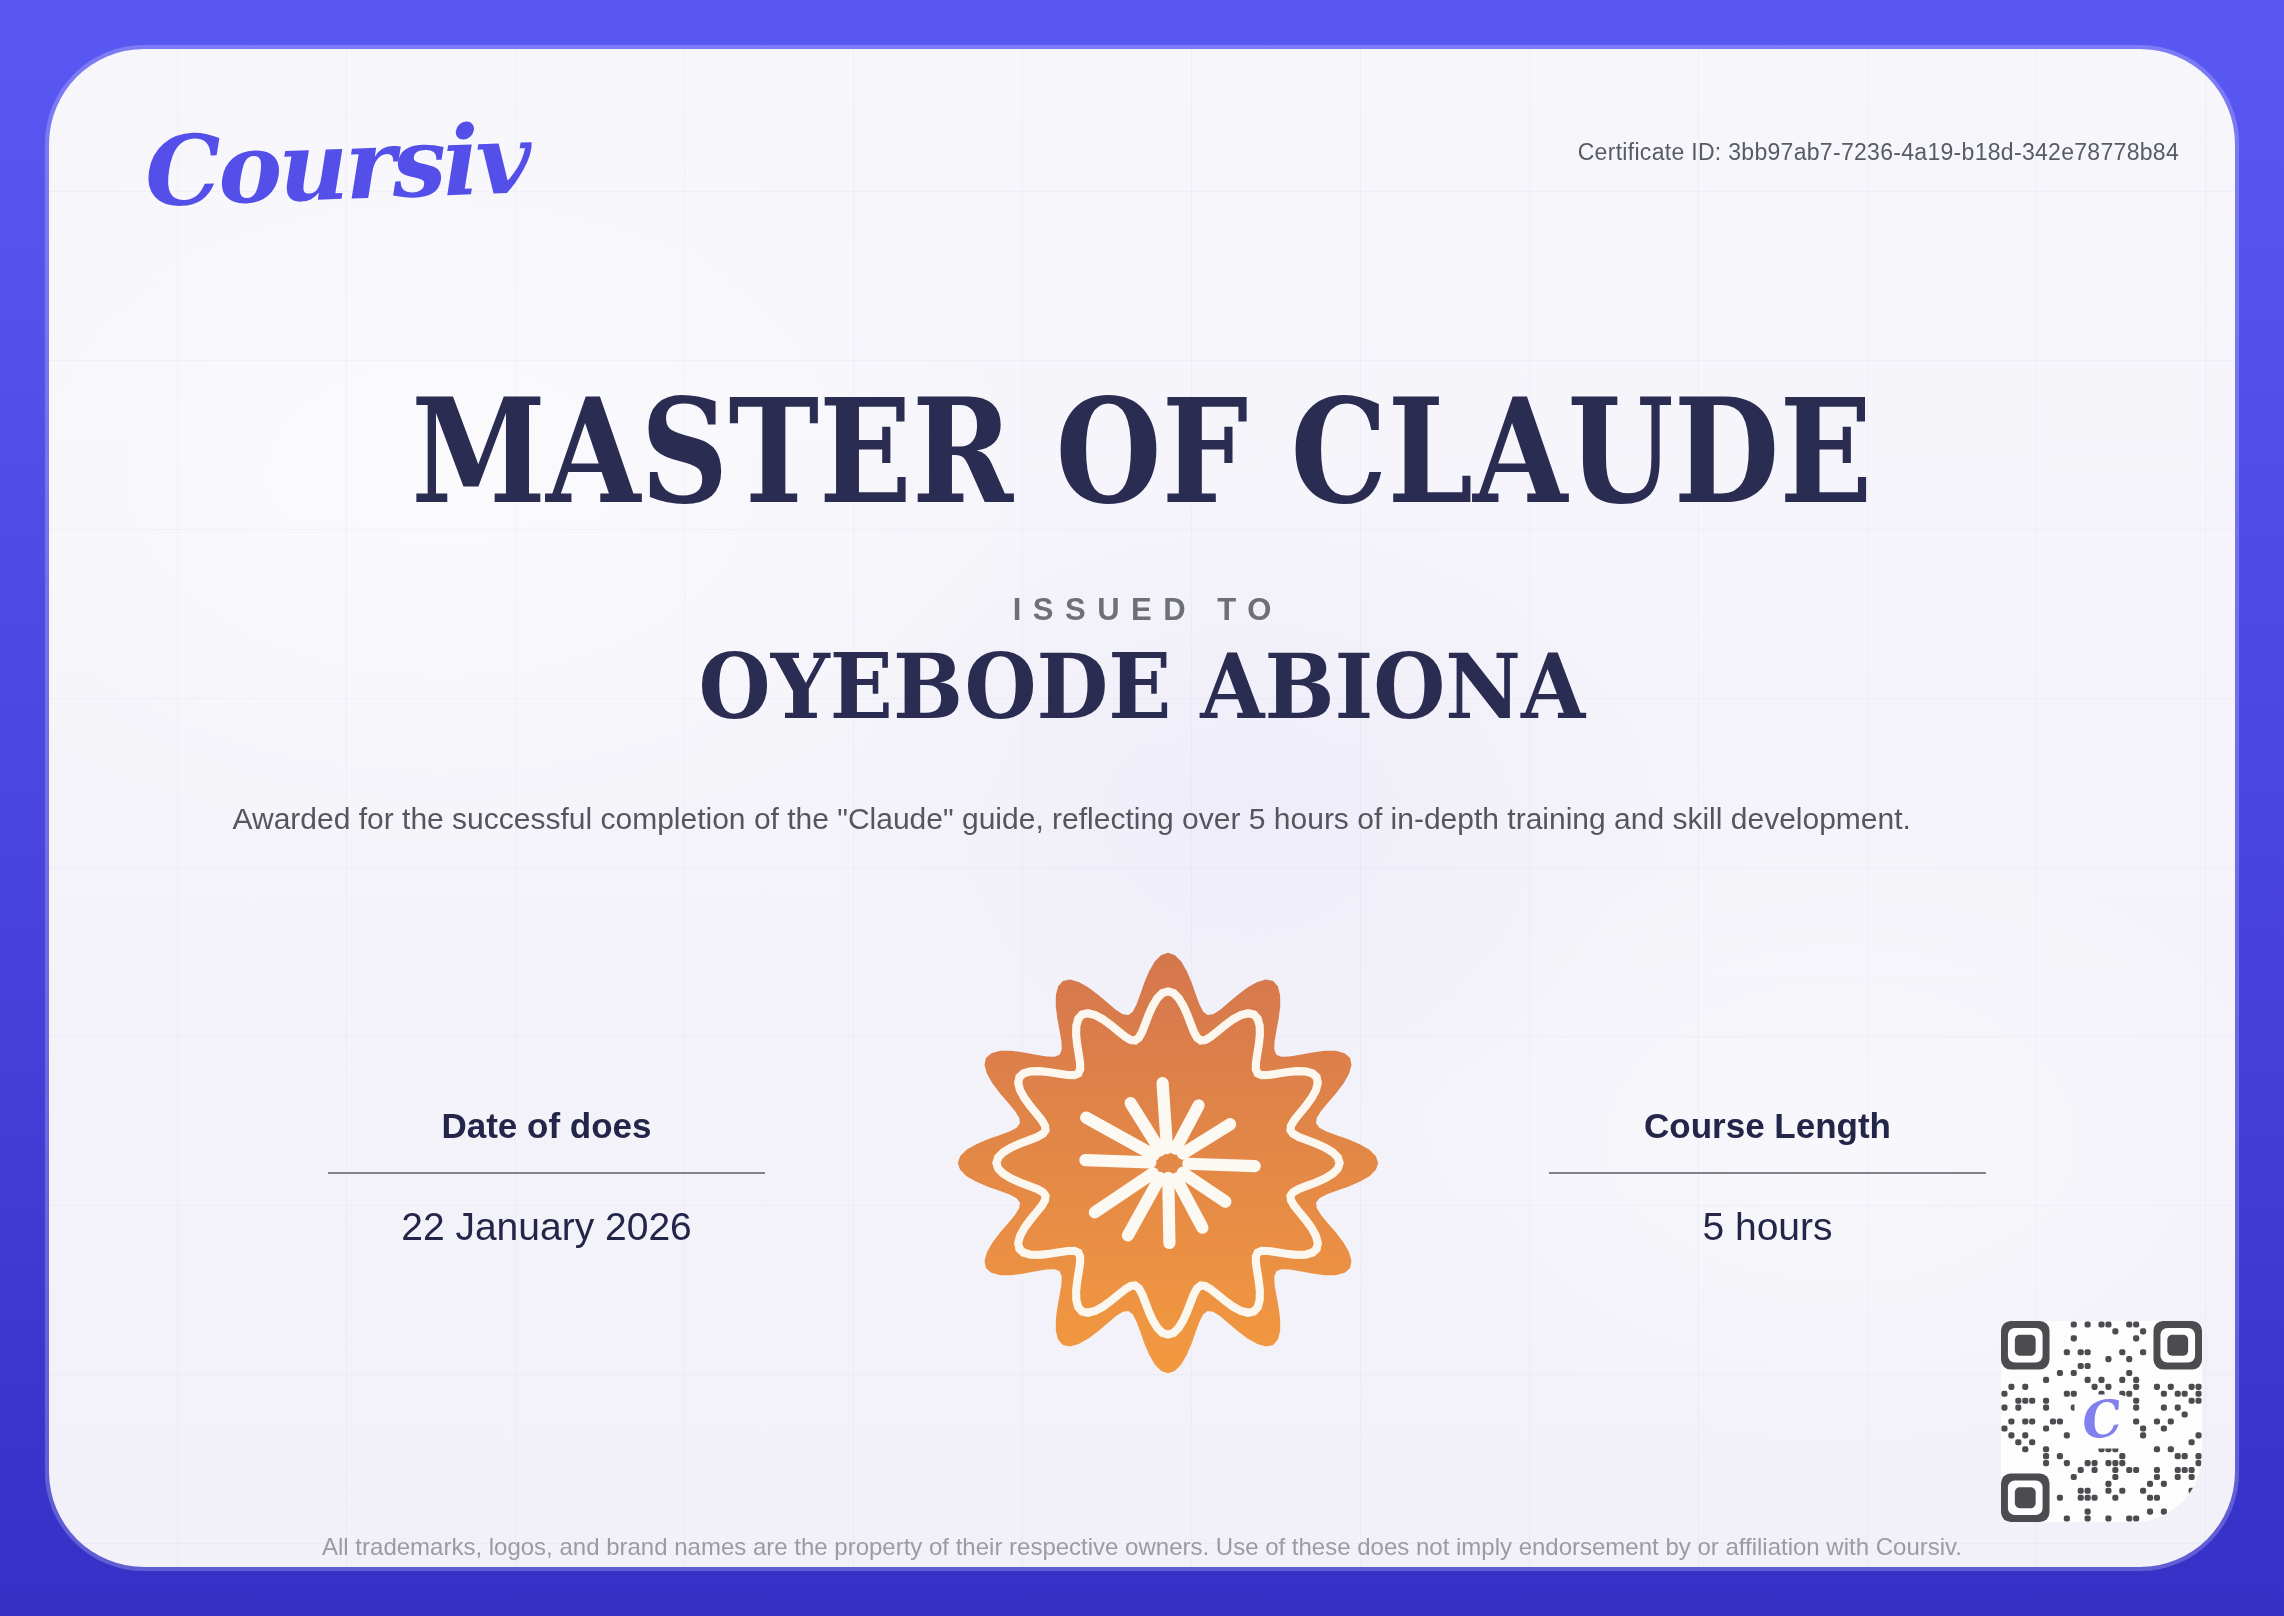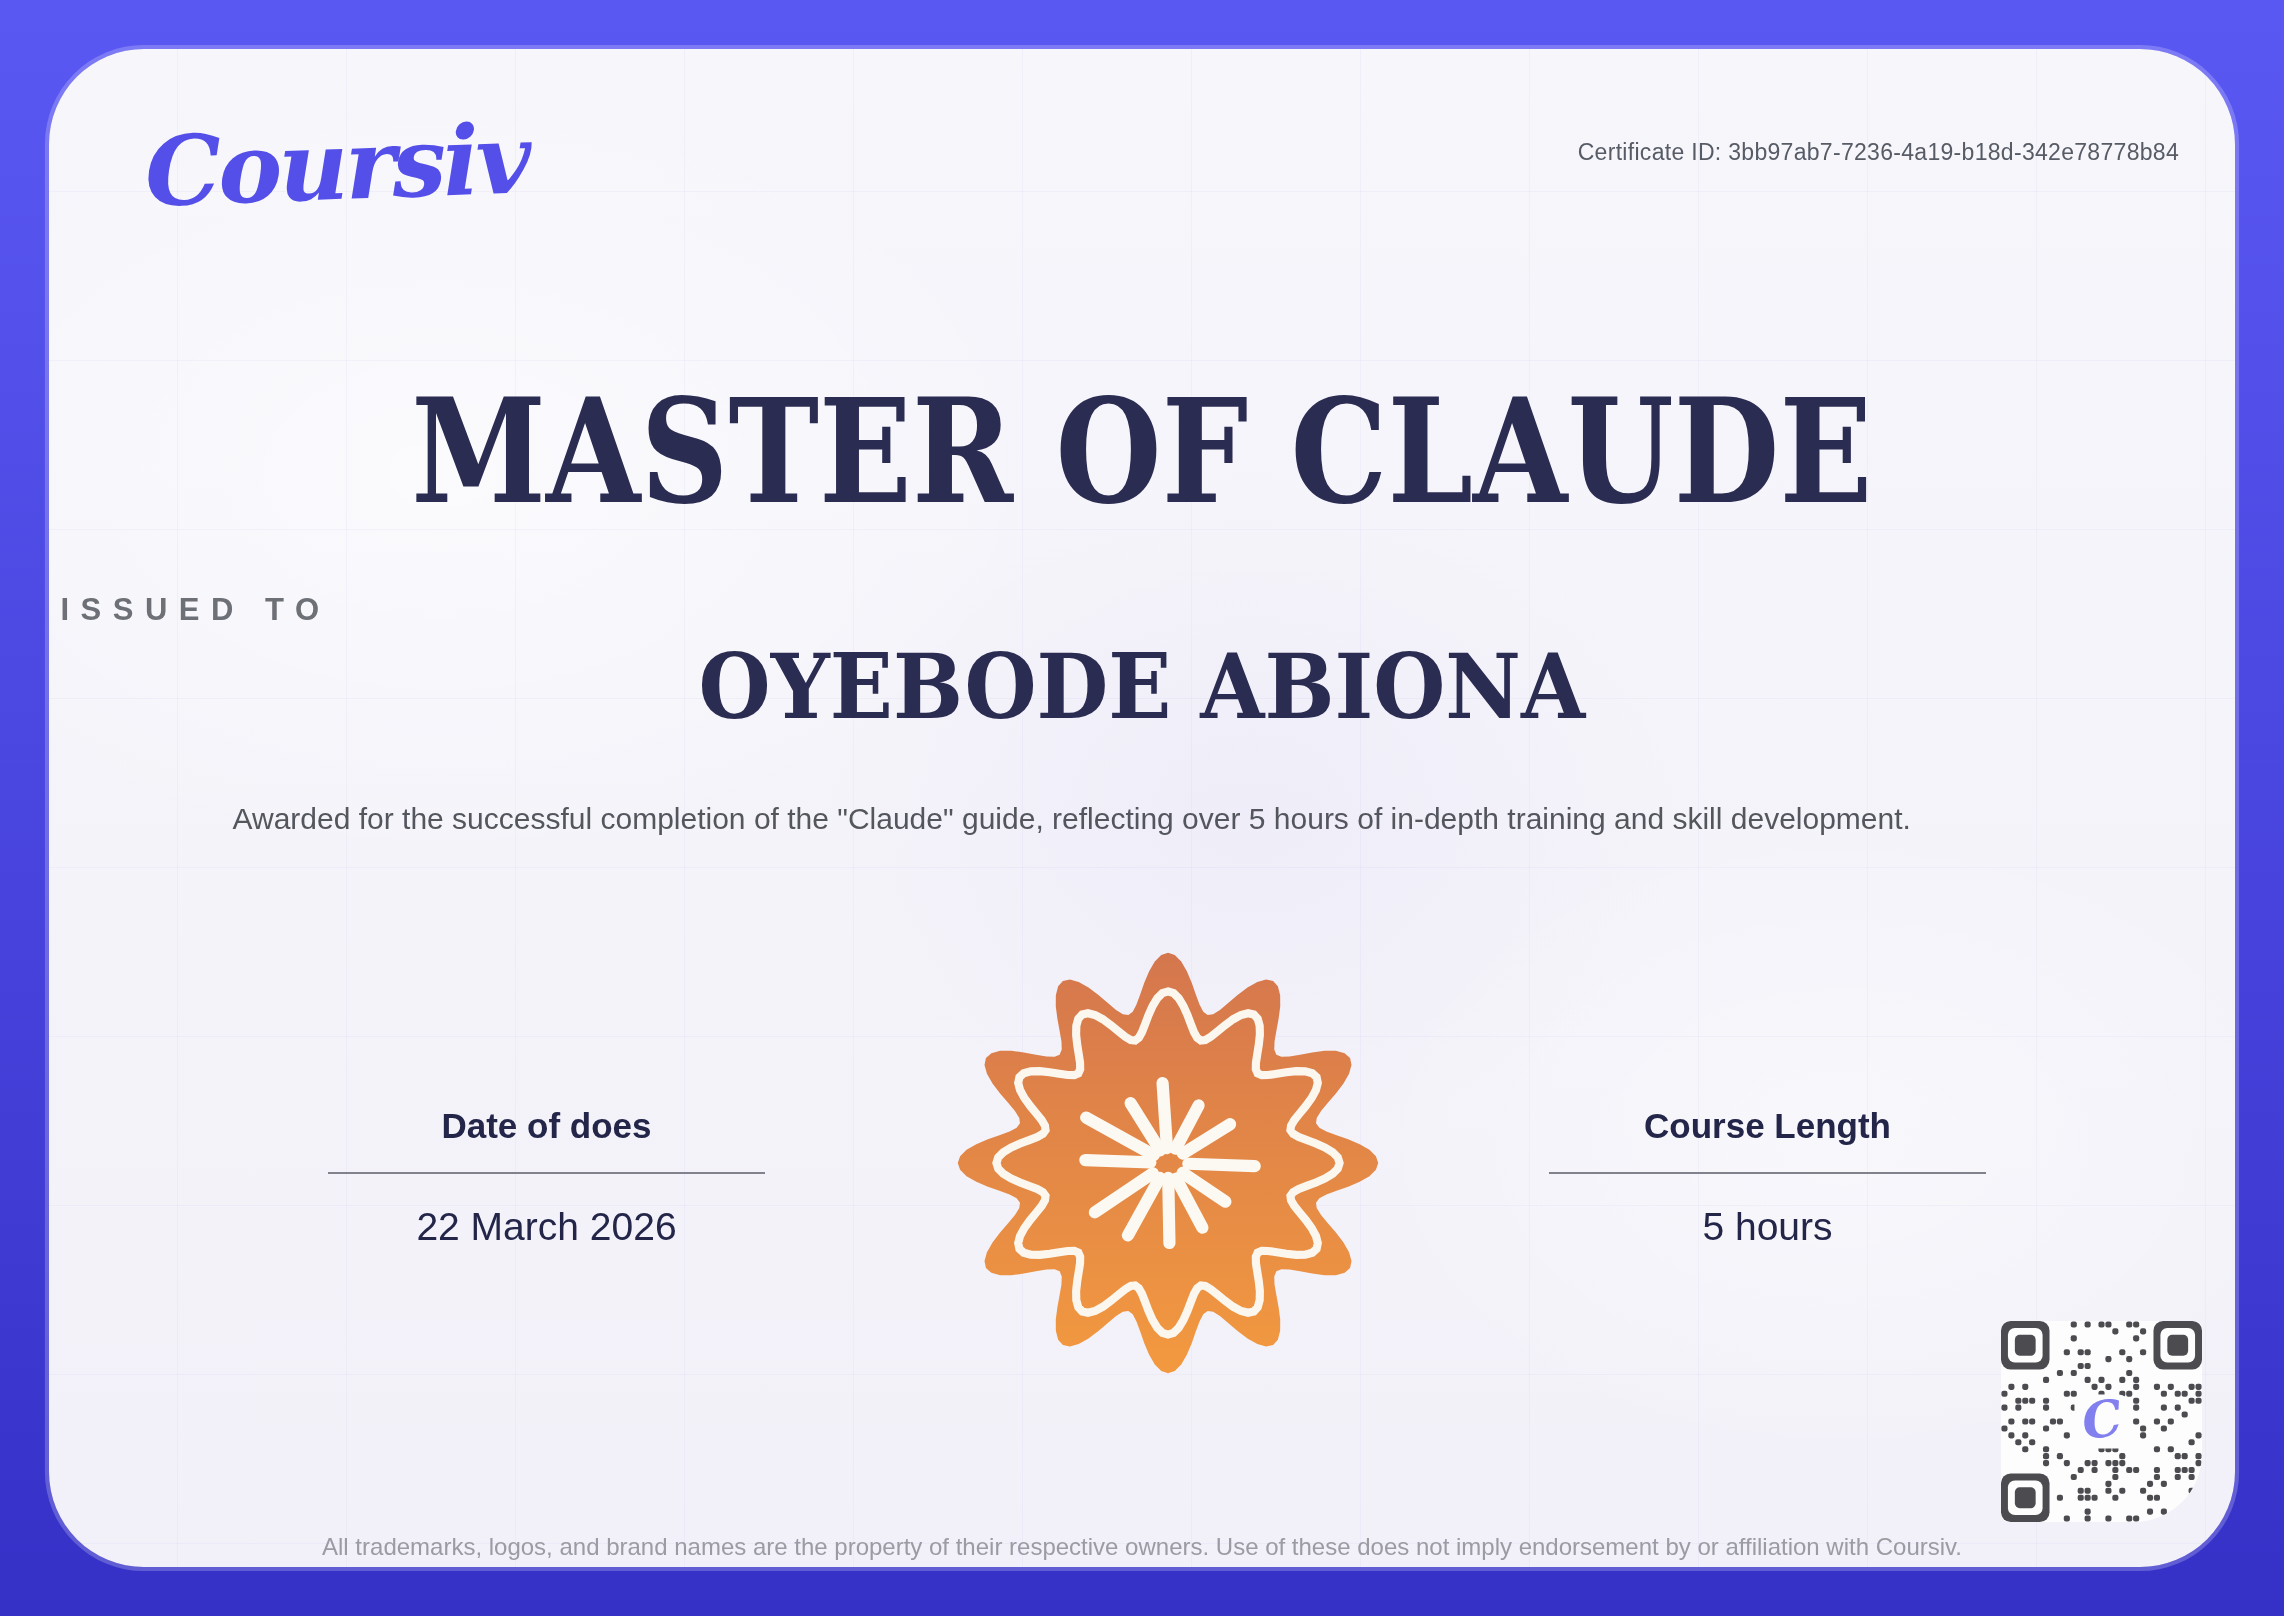--- a/index.html
+++ b/index.html
@@ -46,21 +46,21 @@
     position:absolute;left:0;right:0;top:323px;text-align:center;
   }
   .title{
     display:inline-block;margin:0;
     font-family:"DejaVu Serif","Liberation Serif",serif;
     font-weight:700;font-size:145px;line-height:1.1;color:#2b2c52;
     transform:scaleX(0.84);transform-origin:center;
     white-space:nowrap;
   }
   .issued-to{
-    position:absolute;left:0;right:0;top:543px;text-align:left;
+    position:absolute;left:0;right:0;top:543px;text-align:center;
     font-size:31px;font-weight:600;color:#6e7077;letter-spacing:11.5px;
     text-indent:11.5px;
   }
   .recipient-wrap{
     position:absolute;left:0;right:0;top:581px;text-align:center;
   }
   .recipient{
     display:inline-block;
     font-family:"DejaVu Serif","Liberation Serif",serif;
     font-weight:700;font-size:90px;line-height:1.25;color:#2b2c52;
@@ -146,21 +146,21 @@
         <line x1="-22.4" y1="15.1" x2="-107.8" y2="72.7"></line>
         <line x1="-26" y1="-0.9" x2="-121.9" y2="-4.3"></line>
         <line x1="-21" y1="-11.6" x2="-120.7" y2="-66.9"></line>
         <line x1="-11.7" y1="-18.7" x2="-55.1" y2="-88.2"></line>
       </g>
     </svg>
 
     <div class="detail left">
       <div class="detail-label">Date of does</div>
       <div class="detail-line"></div>
-      <div class="detail-value">22 March 2026</div>
+      <div class="detail-value">22 January 2026</div>
     </div>
 
     <div class="detail right">
       <div class="detail-label">Course Length</div>
       <div class="detail-line"></div>
       <div class="detail-value">5 hours</div>
     </div>
 
     <div class="qr">
       <svg id="qr-svg" viewBox="0 0 29 29" xmlns="http://www.w3.org/2000/svg">

